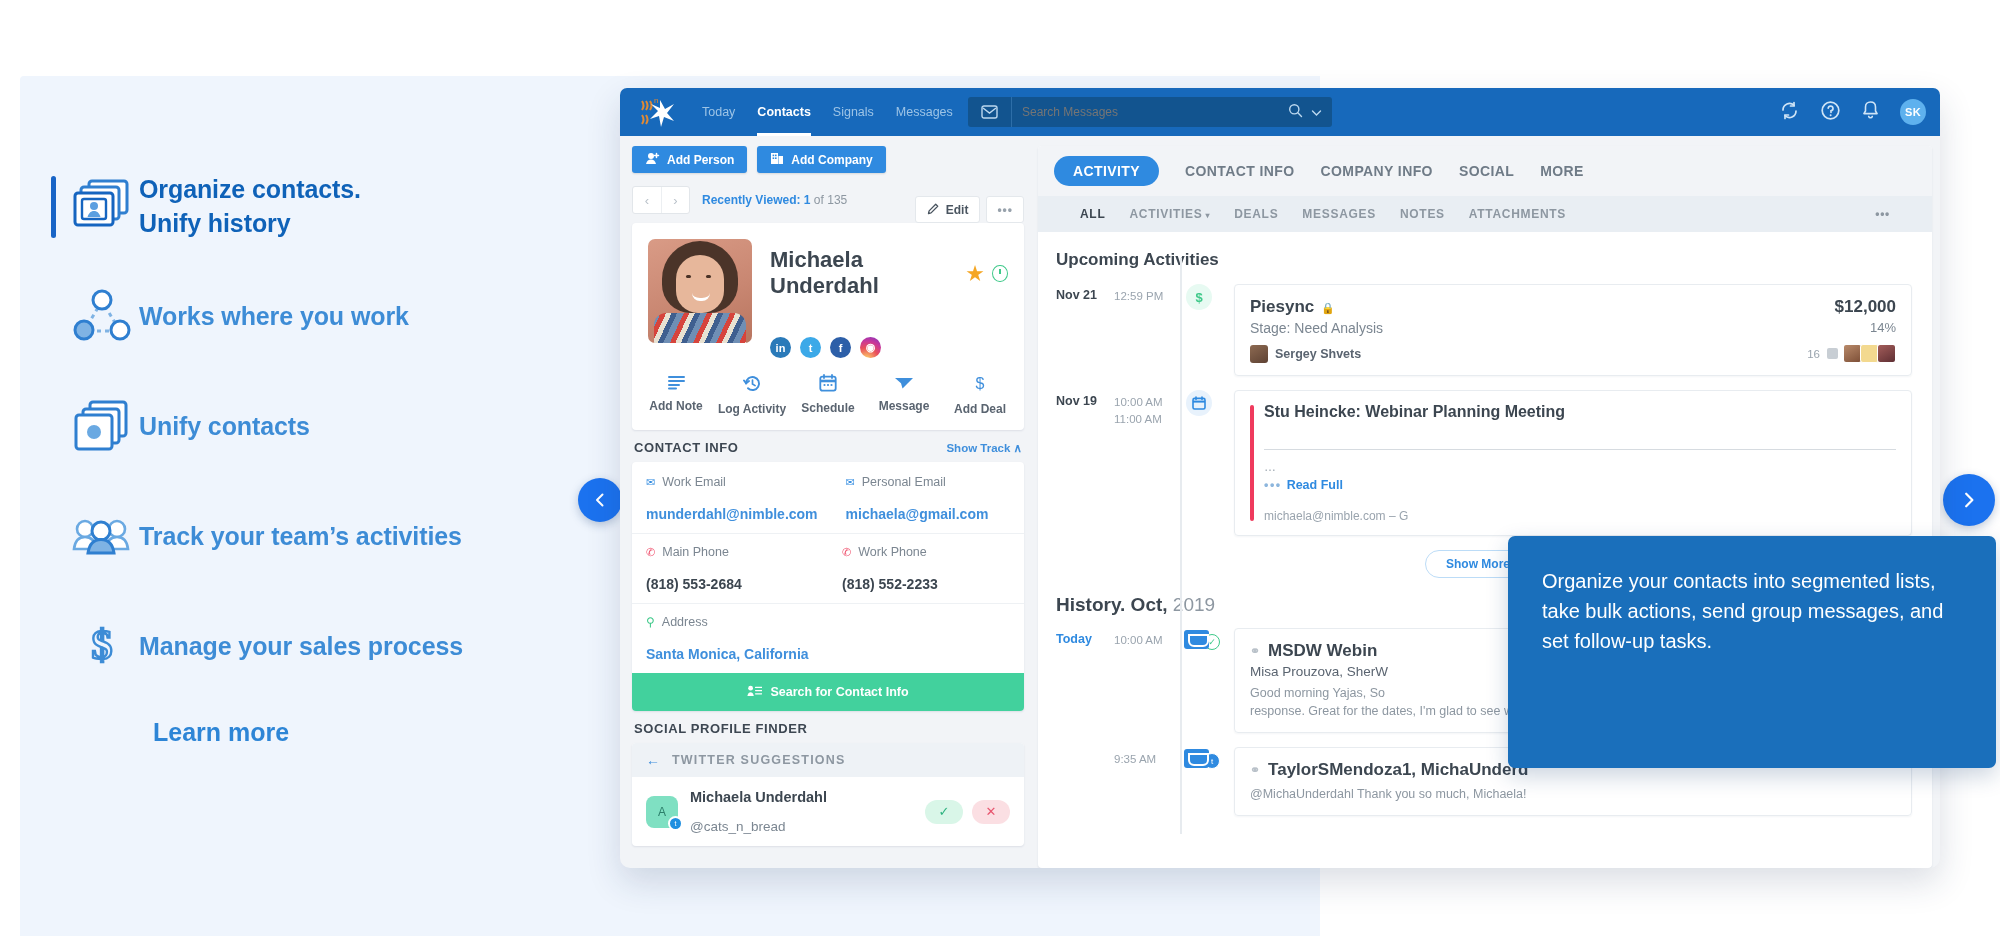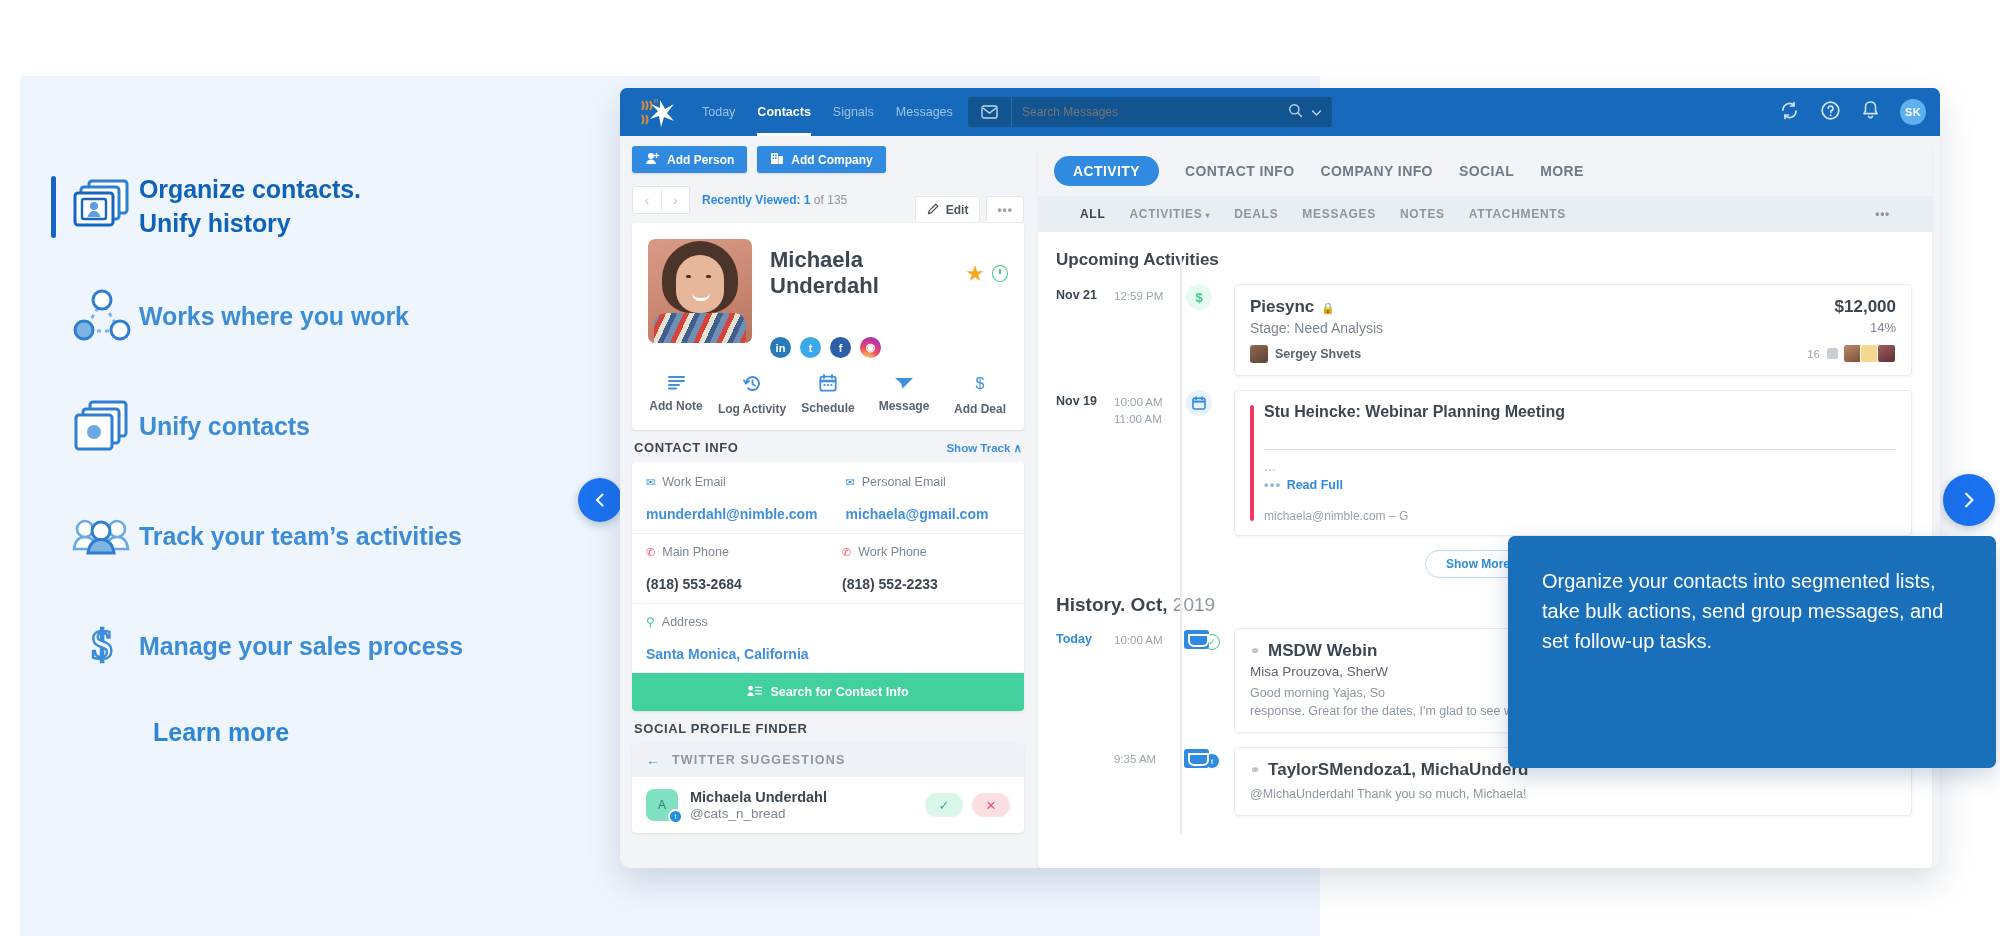--- a/index.html
+++ b/index.html
@@ -234,21 +234,21 @@
     width: 32px; height: 32px; border-radius: 8px; background: #7fe0c2;
     color: #2c7f6a; font-size: 12px; display: flex; align-items: center; justify-content: center;
     position: relative; flex: none;
   }
   .sug-av .tw-badge {
     position: absolute; right: -5px; bottom: -3px; width: 15px; height: 15px;
     border-radius: 50%; background: #1f8fe0; border: 2px solid #fff;
     display:flex;align-items:center;justify-content:center;color:#fff;font-size:7px;
   }
   .sug-name { font-size: 14.5px; font-weight: bold; color: #3c4650; }
-  .sug-handle { font-size: 13.5px; color: #7b8691; margin-top: 1px; }
+  .sug-handle { font-size: 13.5px; color: #7b8691; margin-top: 14px; }
   .sug-actions { margin-left: auto; display: flex; gap: 9px; }
   .pill {
     width: 38px; height: 24px; border-radius: 12px; display: flex;
     align-items: center; justify-content: center; font-size: 13px; cursor: pointer;
   }
   .pill.ok { background: #d9f6e8; color: #2cb37f; }
   .pill.no { background: #fbdfe3; color: #e8566f; }
 
   
   .rcard {

